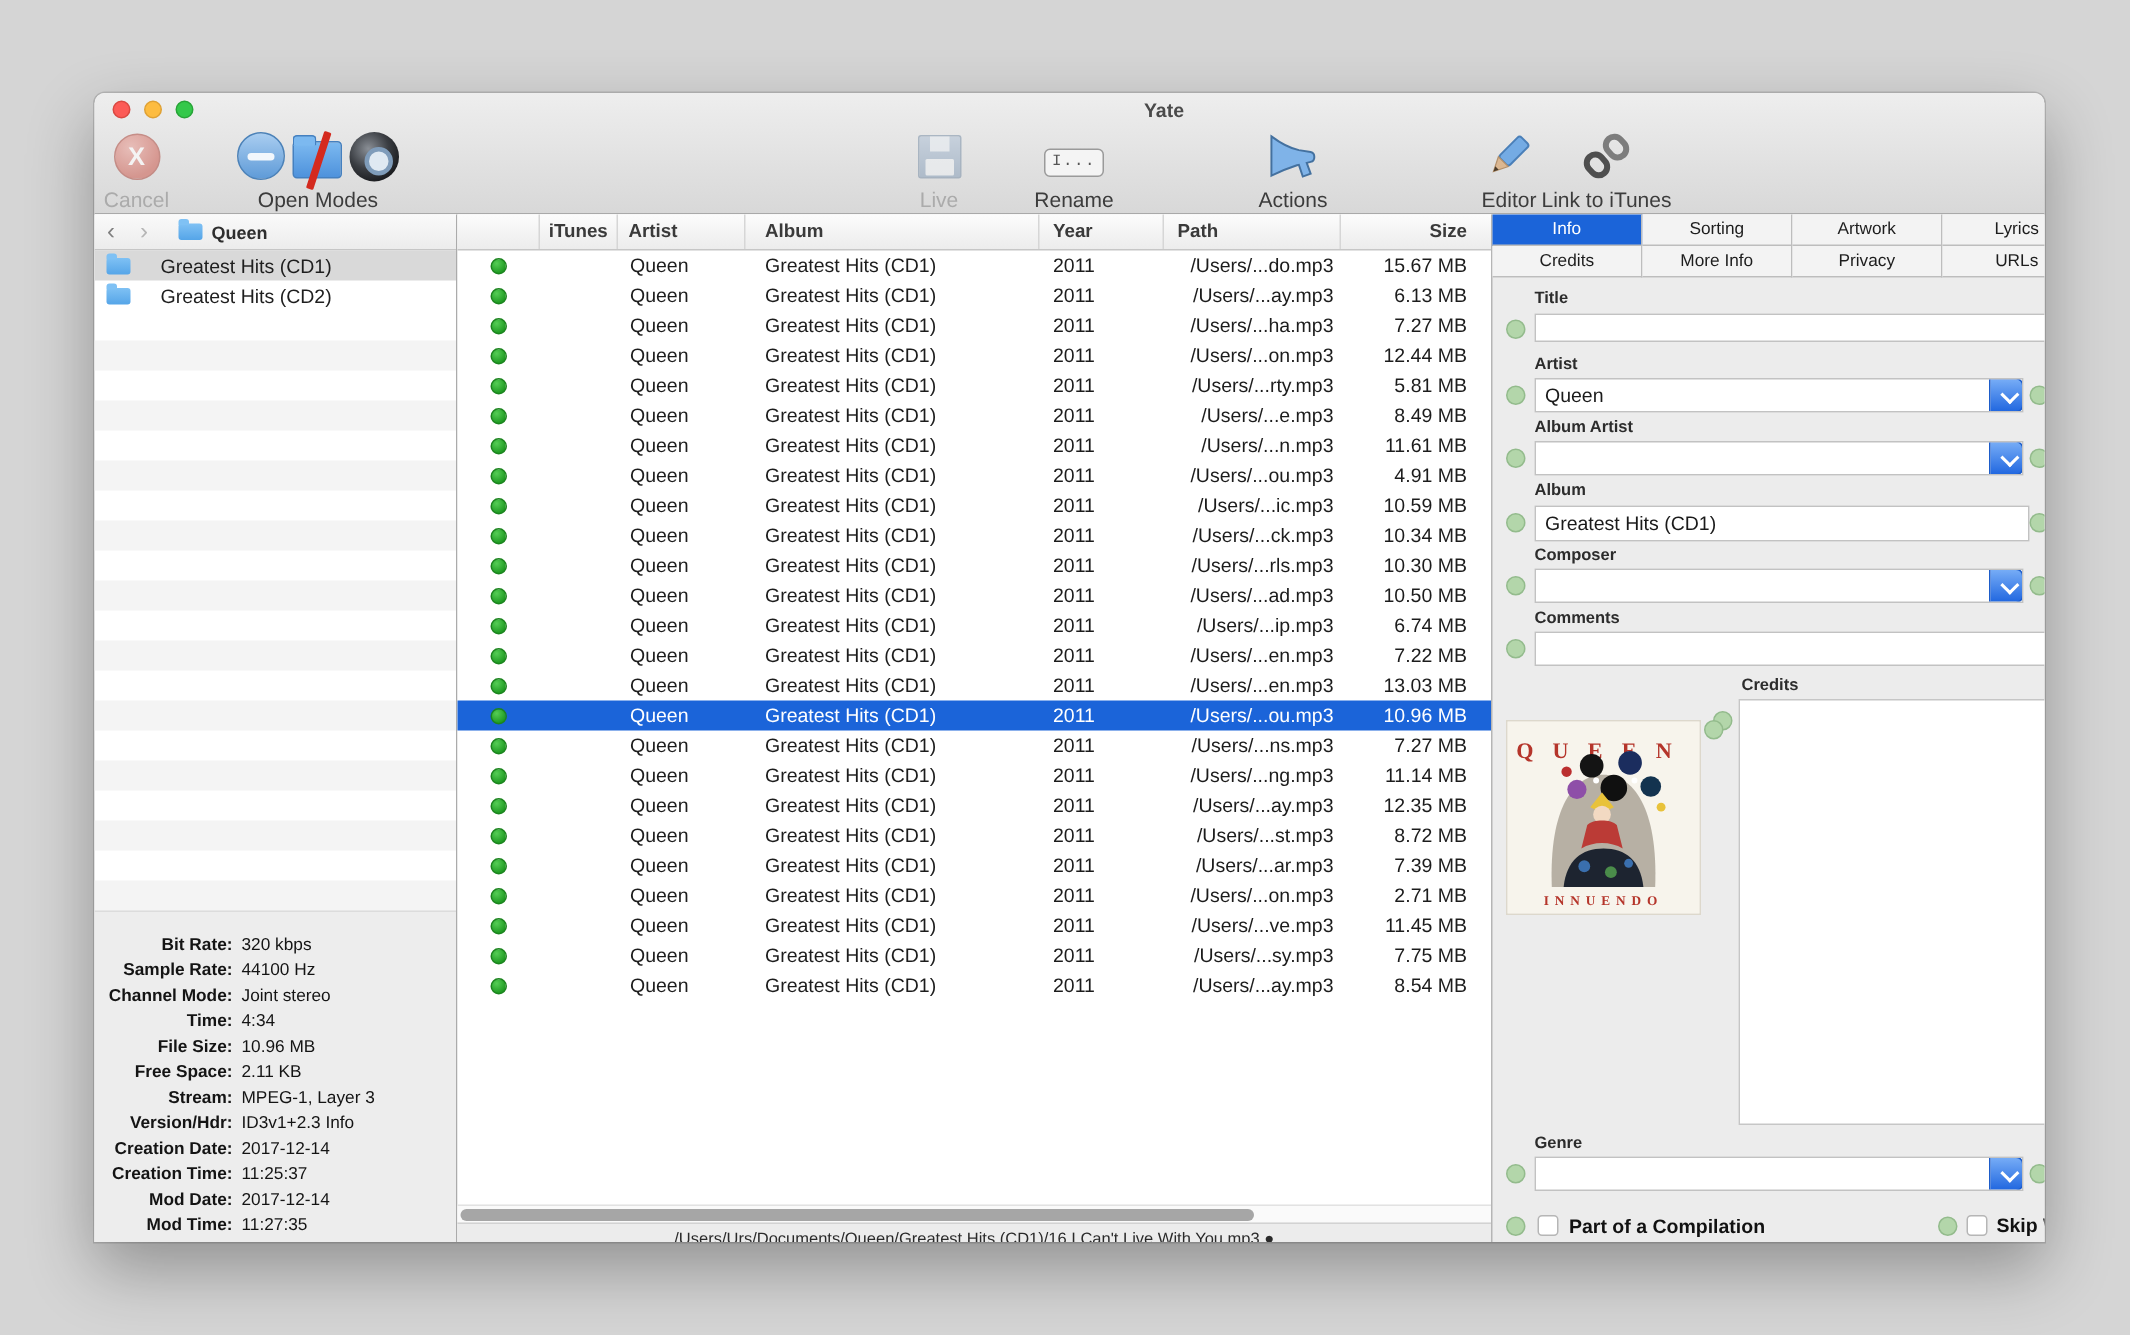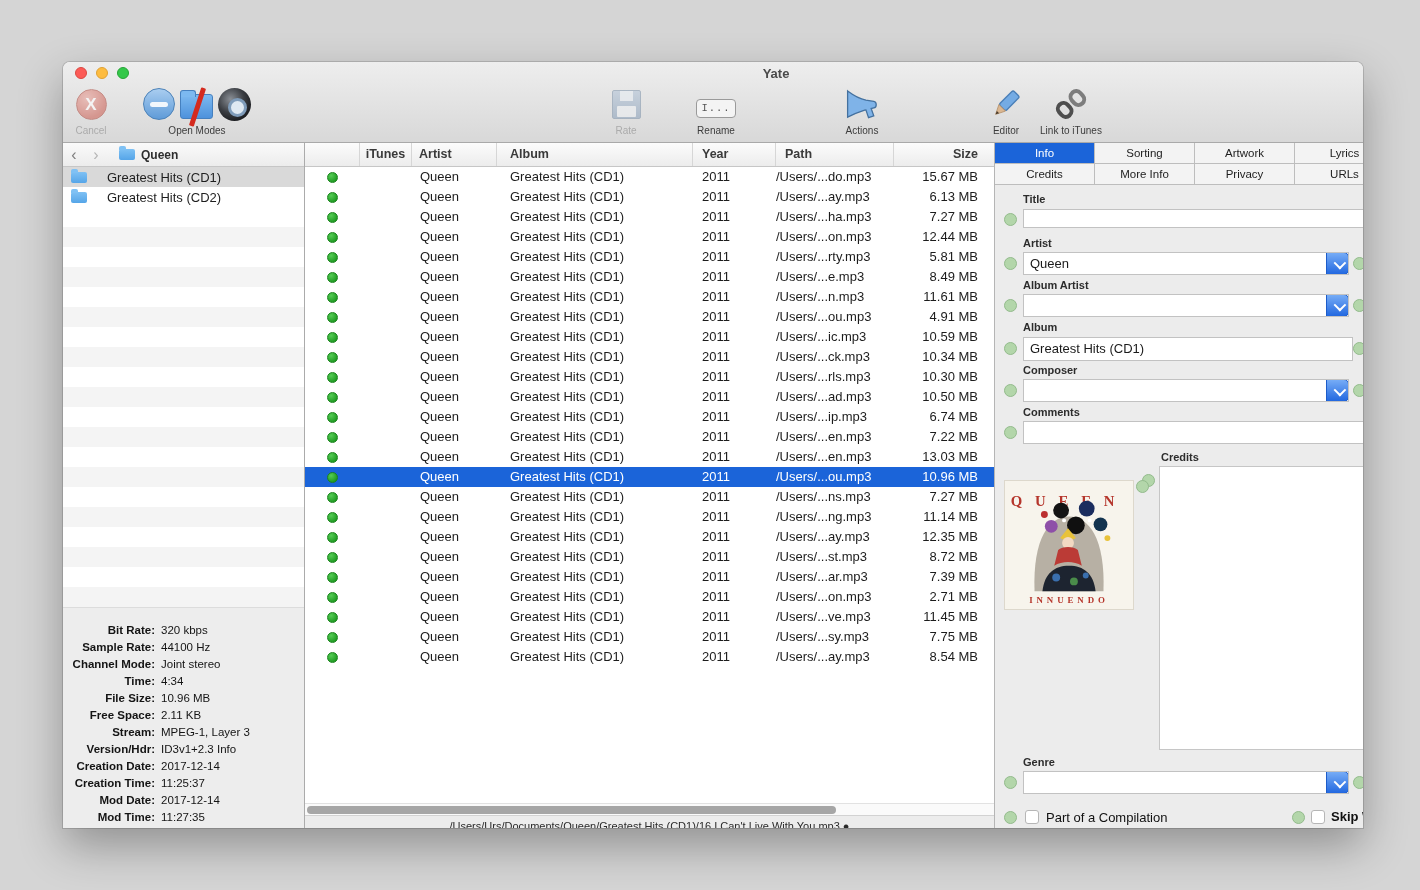--- a/index.html
+++ b/index.html
@@ -14,21 +14,21 @@
   .toolbar { position:absolute; left:0; top:0; width:100%; height:81px;
     background:linear-gradient(#eeeeee,#d8d8d8); border-bottom:1px solid #a9a9a9; }
   .tl { position:absolute; top:5px; width:12px; height:12px; border-radius:50%; }
   .tl.red    { left:12px; background:#fc5b57; border:1px solid #d94942; }
   .tl.yellow { left:33px; background:#fdbc40; border:1px solid #dfa134; }
   .tl.green  { left:54px; background:#34c84a; border:1px solid #27a437; }
   .win-title { position:absolute; top:4px; left:653px; width:120px; text-align:center;
     font-size:13px; font-weight:700; color:#4a4a4a; }
   .titem { position:absolute; top:22px; text-align:center; }
   .ticon-row { height:40px; display:flex; align-items:center; justify-content:center; gap:5px; }
-  .tlabel { font-size:10px; color:#3c3c3c; margin-top:1px; white-space:nowrap; }
+  .tlabel { font-size:14px; color:#3c3c3c; margin-top:1px; white-space:nowrap; }
   .tlabel.dim { color:#ababab; }
 
   .ic-cancel { width:31px; height:31px; border-radius:50%;
     background:radial-gradient(circle at 35% 30%, #eaa79f, #cf6a5f 70%); border:1px solid #b2584e;
     color:#fff; font-weight:700; font-size:17px; line-height:29px; text-align:center; opacity:.62; }
   .ic-minus { width:32px; height:32px; border-radius:50%;
     background:linear-gradient(#a9cdf0,#5f9bd8); border:1px solid #4c82b8; position:relative; }
   .ic-minus::after { content:''; position:absolute; left:6px; top:13px; width:18px; height:5px;
     border-radius:2.5px; background:#f2f7fc; }
   .ic-folder { width:33px; height:25px; margin-top:5px; border-radius:3px;
@@ -85,21 +85,21 @@
     font-size:12.5px; font-weight:700; color:#3a3a3a; }
   .thead > div { line-height:23px; border-right:1px solid #d6d6d6; overflow:hidden; white-space:nowrap; }
   .tbody { position:absolute; left:0; top:24px; width:100%; }
   .trow { height:20px; display:flex; font-size:13px; line-height:20px; color:#1c1c1c; }
   .trow.sel { background:#1b64d9; color:#fff; }
   .c-dot { width:55px; flex:none; display:flex; align-items:center; justify-content:center; }
   .c-it  { width:52px; flex:none; }
   .c-ar  { width:85px;  flex:none; padding-left:8px;  }
   .c-al  { width:196px; flex:none; padding-left:13px; }
   .c-yr  { width:83px;  flex:none; padding-left:9px;  }
-  .c-pa  { width:118px; flex:none; padding-right:5px; }
+  .c-pa  { width:118px; flex:none; text-align:right; padding-right:5px; }
   .c-sz  { width:100px; flex:none; text-align:right; padding-right:16px; }
   .h-dot { width:55px; flex:none; } .h-it { width:52px; flex:none; text-align:center; }
   .h-ar { width:85px; flex:none; padding-left:7px; } .h-al { width:196px; flex:none; padding-left:13px; }
   .h-yr { width:83px; flex:none; padding-left:9px; } .h-pa { width:118px; flex:none; padding-left:9px; }
   .h-sz { width:100px; flex:none; text-align:right; padding-right:16px; border-right:none !important; }
   .gdot { width:11px; height:11px; border-radius:50%;
     background:radial-gradient(circle at 35% 30%, #55cd55, #1f9a22 75%); border:1px solid #1b841e; }
   .hscroll { position:absolute; left:0; top:660px; width:100%; height:12px;
     background:#fafafa; border-top:1px solid #e2e2e2; }
   .hthumb { position:absolute; left:2px; top:2px; width:529px; height:8px; border-radius:4px; background:#a6a6a6; }
@@ -119,21 +119,21 @@
   .flabel { position:absolute; left:28px; font-size:11px; font-weight:700; color:#2c2c2c; }
   .finput { position:absolute; left:28px; height:23px; background:#fff; border:1px solid #c2c2c2;
     font-size:13px; color:#1a1a1a; line-height:21px; padding-left:6px; white-space:nowrap; overflow:hidden; }
   .combo-btn { position:absolute; right:-1px; top:-1px; width:23px; height:23px;
     border-radius:0 5px 5px 0; background:linear-gradient(#76acf6,#2268e0); border:1px solid #1d5cc9; }
   .combo-btn::after { content:''; position:absolute; left:7px; top:7px; width:7px; height:7px;
     border-right:2px solid #fff; border-bottom:2px solid #fff; transform:rotate(45deg) translateY(-2px); }
   .pgdot { position:absolute; width:13px; height:13px; border-radius:50%;
     background:#b3d6aa; border:1px solid #93bb8c; }
   .cbox { position:absolute; width:14px; height:14px; background:#fff; border:1px solid #b6b6b6; border-radius:3px; }
-  .cblabel { position:absolute; font-size:13px; color:#111; white-space:nowrap; }
+  .cblabel { position:absolute; font-size:13px; color:#111; white-space:nowrap;font-weight:bold; }
   .comments { position:absolute; left:164px; top:323px; width:215px; height:284px;
     background:#fff; border:1px solid #c6c6c6; }
   .artwork { position:absolute; left:9px; top:337px; width:130px; height:130px;
     border:1px solid #ddd8cc; background:#f7f4ec; }
 </style>
 </head>
 <body>
 
 <div class="window">
 
@@ -142,33 +142,33 @@
     <div class="tl yellow"></div>
     <div class="tl green"></div>
     <div class="win-title">Yate</div>
 
     <div class="titem" style="left:-4px;width:64px;">
       <div class="ticon-row">
           <div class="ic-cancel">X</div>
         </div>
       <div class="tlabel dim">Cancel</div>
     </div>
-    <div class="titem" style="left:73px;width:122px;">
+    <div class="titem" style="left:88px;width:122px;">
       <div class="ticon-row">
         <div class="ic-minus"></div>
         <div class="ic-folder"></div>
         <div class="ic-disc"></div>
       </div>
       <div class="tlabel">Open Modes</div>
     </div>
     <div class="titem" style="left:533px;width:60px;">
       <div class="ticon-row">
           <div class="ic-save"></div>
         </div>
-      <div class="tlabel dim">Rate</div>
+      <div class="tlabel dim">Live</div>
     </div>
     <div class="titem" style="left:613px;width:80px;">
       <div class="ticon-row">
           <div class="ic-rename">I...</div>
         </div>
       <div class="tlabel">Rename</div>
     </div>
     <div class="titem" style="left:769px;width:60px;">
       <div class="ticon-row">
         <svg width="34" height="30" viewBox="0 0 26 22">

